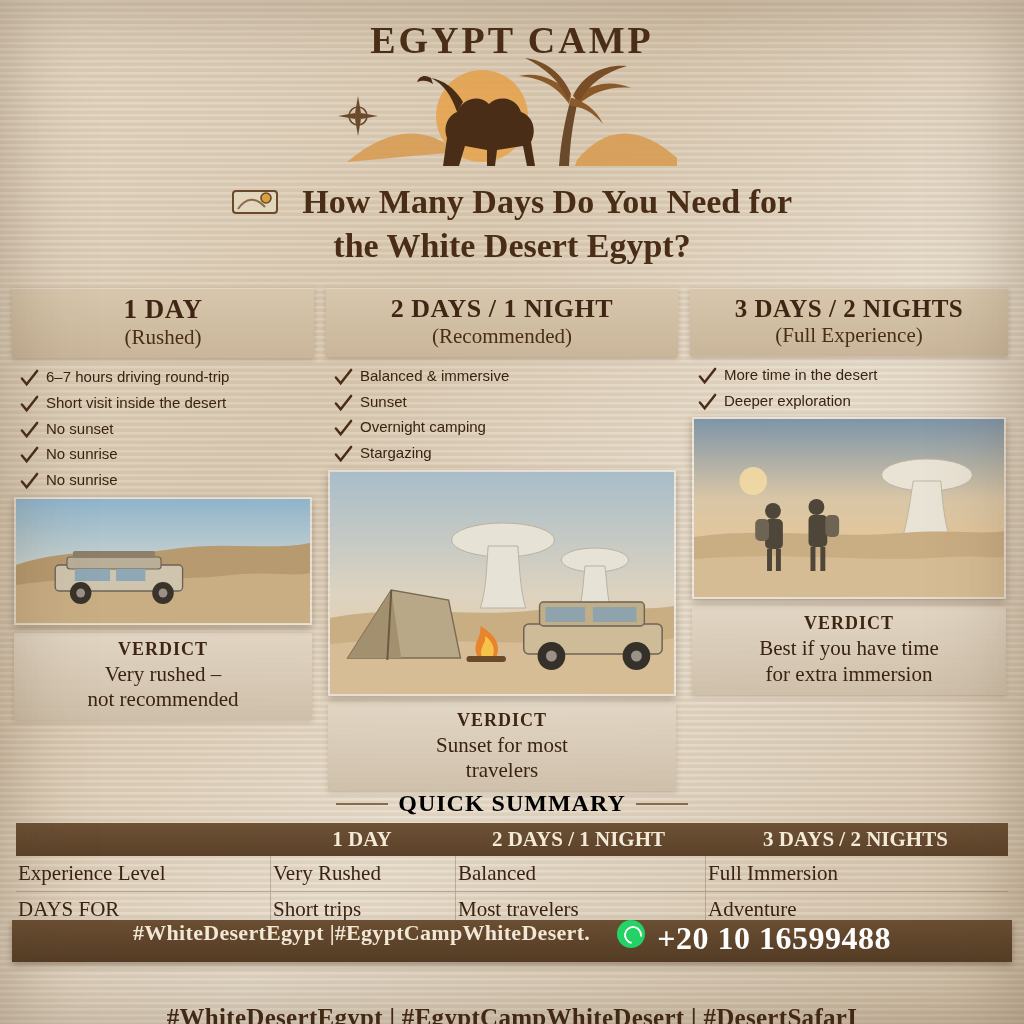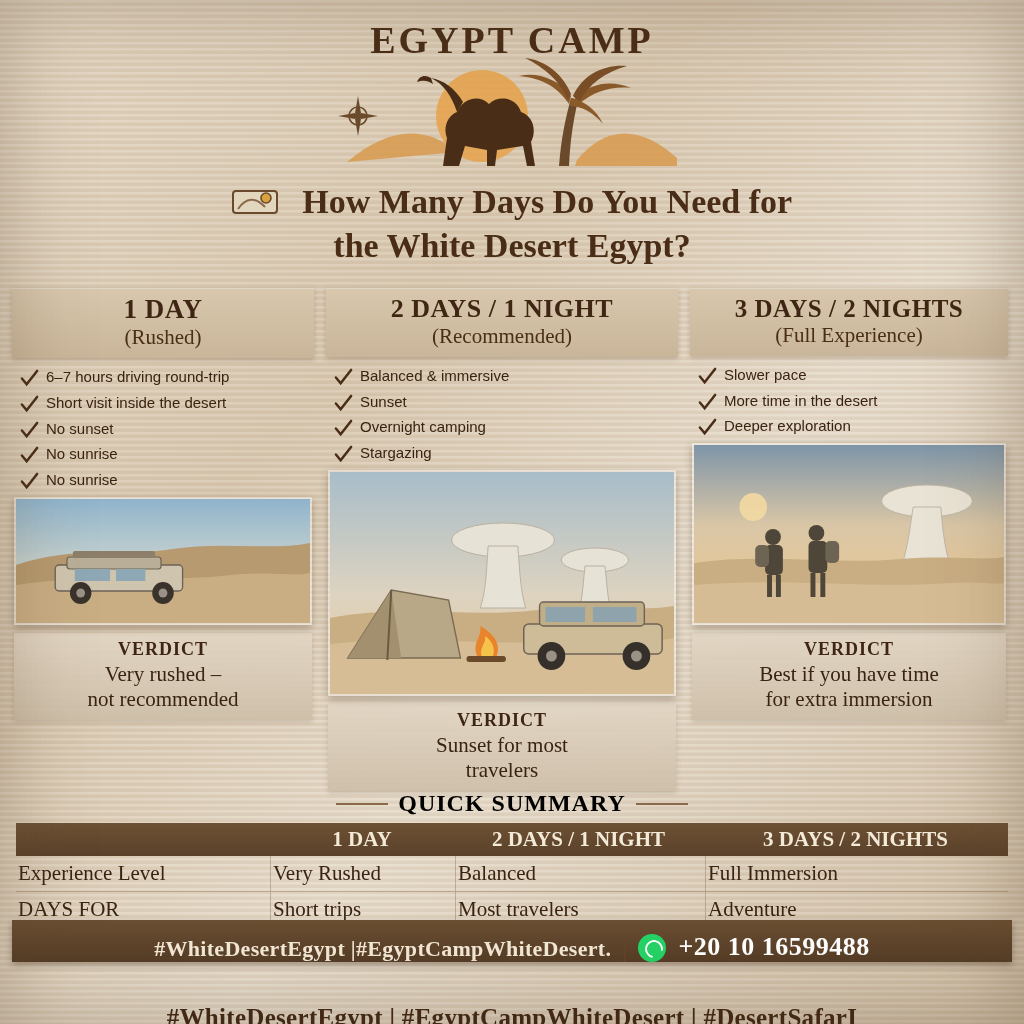--- a/index.html
+++ b/index.html
@@ -94,30 +94,30 @@
   .sum-row div{padding:5px 2px;font-size:21px;color:#3a2312;}
   .cA{width:250px;} .cB{width:180px;} .cC{width:245px;} .cD{flex:1;}
   .sum-row .cA{border-right:1px solid rgba(120,92,62,.35);}
   .sum-row .cB{border-right:1px solid rgba(120,92,62,.35);}
   .sum-row .cC{border-right:1px solid rgba(120,92,62,.35);}
 
   
   .footbar{
     position:absolute;left:12px;right:12px;top:920px;height:42px;
     background:linear-gradient(180deg,#6b4f33,#543c25);
-    display:flex;align-items:flex-end;justify-content:center;gap:12px;
+    display:flex;align-items:flex-start;justify-content:center;gap:12px;
     box-shadow:0 3px 7px rgba(60,40,22,.4);
   }
   .foot-tags{color:#f3e8d6;font-weight:bold;font-size:22px;letter-spacing:.3px;}
   .wa{width:28px;height:28px;border-radius:50%;background:#25d366;position:relative;display:inline-block;}
   .wa:before{
     content:"";position:absolute;left:7px;top:6px;width:14px;height:14px;border-radius:50%;
     border:2.5px solid #fff;border-bottom-color:transparent;transform:rotate(-35deg);
   }
-  .phone{color:#ffffff;font-weight:bold;font-size:26px;letter-spacing:.5px;}
+  .phone{color:#ffffff;font-weight:bold;font-size:32px;letter-spacing:.5px;}
   .foot-tags2{
     position:absolute;left:0;right:0;top:968px;text-align:center;
     font-weight:bold;font-size:25px;color:#3f2513;letter-spacing:.3px;margin-top:36px;
   }
   .sep{color:#6b4a2c;}
 </style>
 </head>
 <body>
 
 <div class="page"></div>
@@ -319,26 +319,20 @@
       </div>
     </div>
   </div>
 
   <div class="col col3">
     <div class="col-head">
       <div class="t1">3 DAYS / 2 NIGHTS</div>
       <div class="t2">(Full Experience)</div>
     </div>
     <ul class="feat">
-      <li>
-        <svg class="check" viewBox="0 0 20 20">
-            <path d="M2 10 L7 16 L18 2" fill="none" stroke="#4a2d17" stroke-width="2.6" stroke-linecap="round"></path>
-          </svg>
-        <span>Slower pace</span>
-      </li>
       <li>
         <svg class="check" viewBox="0 0 20 20">
             <path d="M2 10 L7 16 L18 2" fill="none" stroke="#4a2d17" stroke-width="2.6" stroke-linecap="round"></path>
           </svg>
         <span>More time in the desert</span>
       </li>
       <li>
         <svg class="check" viewBox="0 0 20 20">
             <path d="M2 10 L7 16 L18 2" fill="none" stroke="#4a2d17" stroke-width="2.6" stroke-linecap="round"></path>
           </svg>

